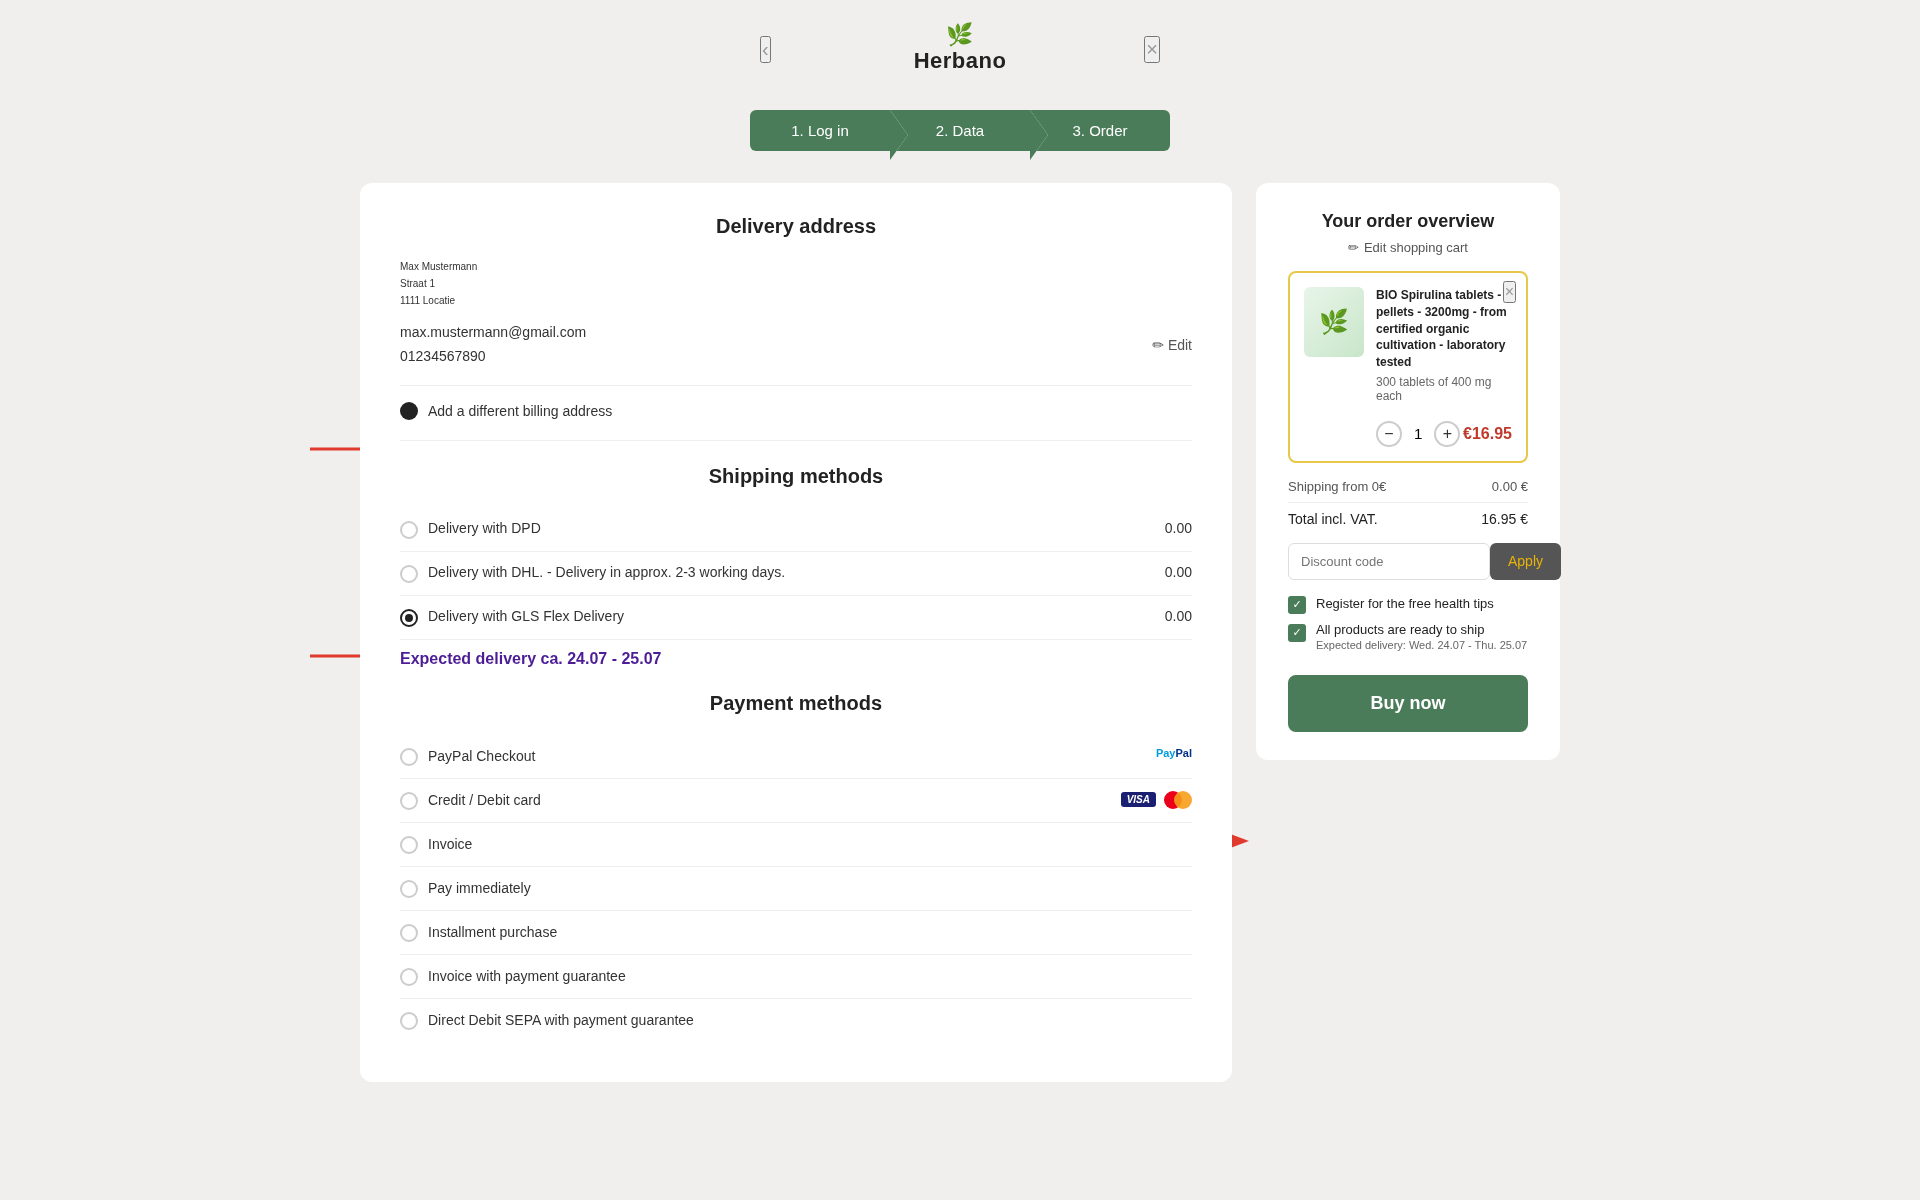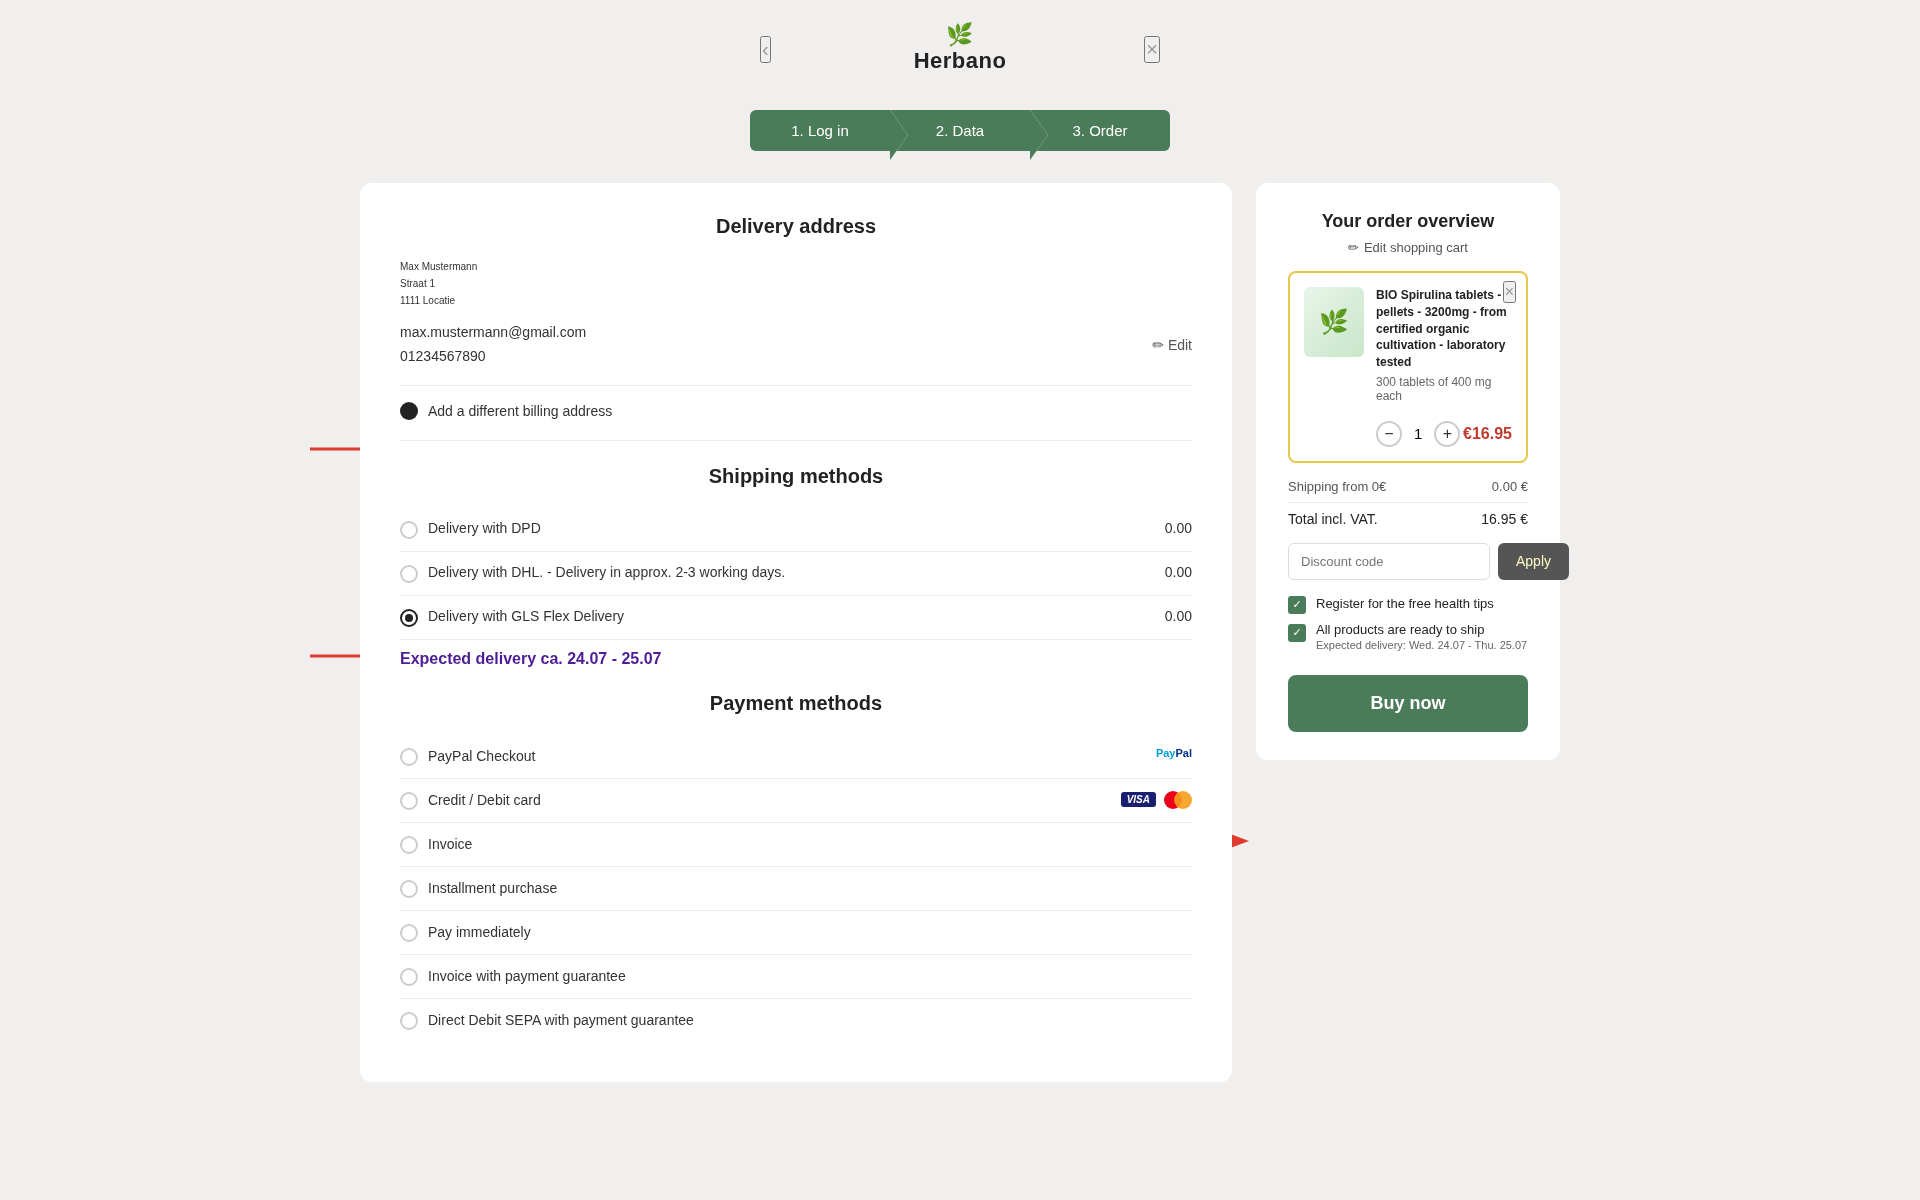--- a/index.html
+++ b/index.html
@@ -395,35 +395,34 @@
       color: #222;
       margin-top: 8px;
       padding-top: 8px;
       border-top: 1px solid #eee;
       margin-bottom: 16px;
     }
 
     
     .discount-row {
       display: flex;
-      gap: 8px;
       margin-bottom: 16px;
     }
     .discount-input {
       flex: 1;
       border: 1px solid #ddd;
       border-radius: 6px;
       padding: 10px 12px;
       font-size: 13px;
       color: #999;
       outline: none;
     }
     .apply-btn {
       background: #555;
-      color: #fef9c3;
+      color: #eab308;
       border: none;
       border-radius: 6px;
       padding: 7px 18px;
       font-size: 14px;
       font-weight: 500;
       cursor: pointer;
     }
 
     
     .check-item {
@@ -617,28 +616,28 @@
         <div class="payment-item">
           <div class="payment-item-left">
             <div class="radio-empty"></div>
             <span>Invoice</span>
           </div>
         </div>
 
         <div class="payment-item">
           <div class="payment-item-left">
             <div class="radio-empty"></div>
-            <span>Installment purchase</span>
+            <span>Pay immediately</span>
           </div>
         </div>
 
         <div class="payment-item">
           <div class="payment-item-left">
             <div class="radio-empty"></div>
-            <span>Pay immediately</span>
+            <span>Installment purchase</span>
           </div>
         </div>
 
         <div class="payment-item">
           <div class="payment-item-left">
             <div class="radio-empty"></div>
             <span>Invoice with payment guarantee</span>
           </div>
         </div>
 

